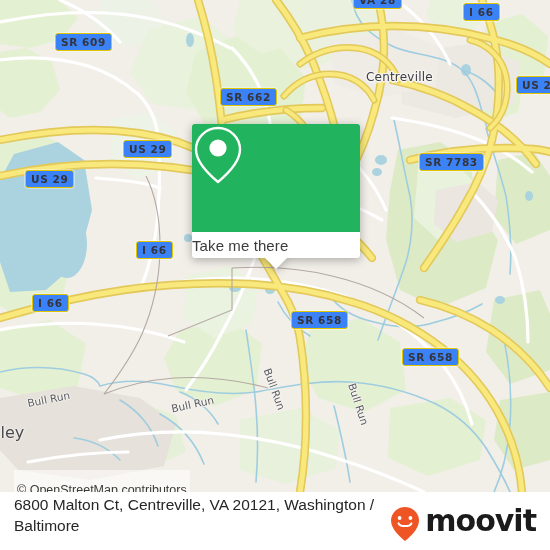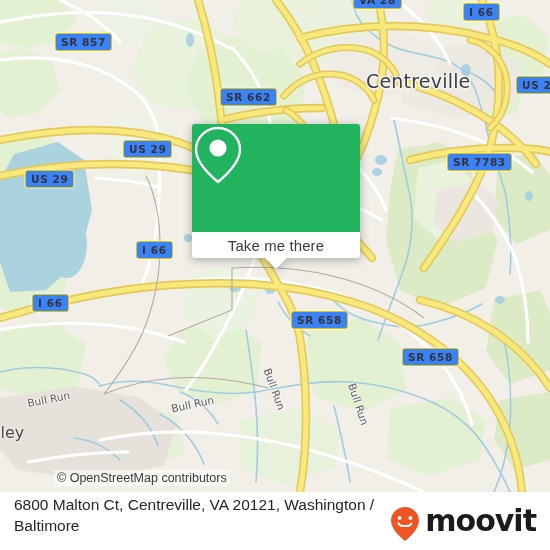--- a/index.html
+++ b/index.html
@@ -17,21 +17,21 @@
 
   
   .map-label{
     position:absolute;
     color:#5b5b60;
     font-family:"DejaVu Sans", sans-serif;
     white-space:nowrap;
     pointer-events:none;
   }
   .city-label{
-    font-size:19px;color:#3d3d45;letter-spacing:.2px;
+    font-size:12px;color:#3d3d45;letter-spacing:.2px;
     text-shadow:
       -1.5px 0 #f6f4ef,1.5px 0 #f6f4ef,0 -1.5px #f6f4ef,0 1.5px #f6f4ef,
       -1px -1px #f6f4ef,1px -1px #f6f4ef,-1px 1px #f6f4ef,1px 1px #f6f4ef;
   }
   .water-label{
     font-size:10.5px;color:#5a5a62;font-style:normal;
     text-shadow:
       -1px 0 #f6f4ef,1px 0 #f6f4ef,0 -1px #f6f4ef,0 1px #f6f4ef;
   }
   .place-label{
@@ -63,44 +63,43 @@
     filter:drop-shadow(0 2px 5px rgba(0,0,0,.30));
   }
   .popup-body{
     background:#22b35e;height:108px;
     border-radius:3px 3px 0 0;
     display:flex;align-items:center;justify-content:center;
   }
   .popup-foot{
     background:#ffffff;height:26px;
     border-radius:0 0 3px 3px;
-    display:flex;align-items:center;justify-content:center;
+    display:flex;align-items:center;
     position:relative;
   }
   .popup-foot-label{
     font-family:"Liberation Sans", sans-serif;
     font-size:15px;color:#3c3c3c;letter-spacing:.1px;
   }
   .popup-tail{
     position:absolute;left:50%;top:100%;
     width:0;height:0;margin-left:-11px;
     border-left:11px solid transparent;
     border-right:11px solid transparent;
     border-top:11px solid #ffffff;
   }
 
   
   .osm-credit{
     position:absolute;left:14px;top:470px;
     font-family:"Liberation Sans", sans-serif;
     font-size:12.5px;color:#3a3a3a;
     background:rgba(255,255,255,.55);
-    padding:1px 3px;
+    padding:13px 3px;
     white-space:nowrap;
-    margin-left:40px;
   }
   .footer{
     position:absolute;left:0;top:492px;width:550px;height:58px;
     background:rgba(255,255,255,.93);
     display:flex;align-items:flex-start;
   }
   .footer-text{
     flex:1;
     padding:2px 8px 0 14px;
     font-family:"Liberation Sans", sans-serif;
@@ -317,28 +316,28 @@
 
     <div class="map-label city-label" style="left:366px;top:70px;">Centreville</div>
 
     <div class="map-label place-label" style="left:-4px;top:423px;">lley</div>
 
     <div class="map-label water-label" style="left:27px;top:393px;transform:rotate(-11deg);">Bull Run</div>
     <div class="map-label water-label" style="left:171px;top:398px;transform:rotate(-12deg);">Bull Run</div>
     <div class="map-label water-label" style="left:253px;top:383px;transform:rotate(70deg);">Bull Run</div>
     <div class="map-label water-label" style="left:337px;top:398px;transform:rotate(72deg);">Bull Run</div>
 
-    <div class="shield" style="left:55px;top:33px;">SR 857</div>
+    <div class="shield" style="left:55px;top:33px;">SR 609</div>
     <div class="shield" style="left:220px;top:88px;">SR 662</div>
     <div class="shield" style="left:353px;top:-9px;">VA 28</div>
     <div class="shield" style="left:463px;top:3px;">I 66</div>
     <div class="shield" style="left:516px;top:76px;">US 29</div>
     <div class="shield" style="left:123px;top:140px;">US 29</div>
     <div class="shield" style="left:25px;top:170px;">US 29</div>
-    <div class="shield" style="left:447px;top:153px;">SR 7783</div>
+    <div class="shield" style="left:419px;top:153px;">SR 7783</div>
     <div class="shield" style="left:136px;top:241px;">I 66</div>
     <div class="shield" style="left:32px;top:294px;">I 66</div>
     <div class="shield" style="left:291px;top:311px;">SR 658</div>
     <div class="shield" style="left:402px;top:348px;">SR 658</div>
 
     <div class="popup">
       <div class="popup-body">
         <svg width="52" height="62" viewBox="0 0 52 62">
           <path d="M26,4 C13.8,4 4,13.6 4,25.5 C4,36 14,48 26,58 C38,48 48,36 48,25.5 C48,13.6 38.2,4 26,4 Z" fill="none" stroke="#ffffff" stroke-width="2.4" stroke-linejoin="round"></path>
           <circle cx="26" cy="24" r="8.6" fill="#ffffff"></circle>

